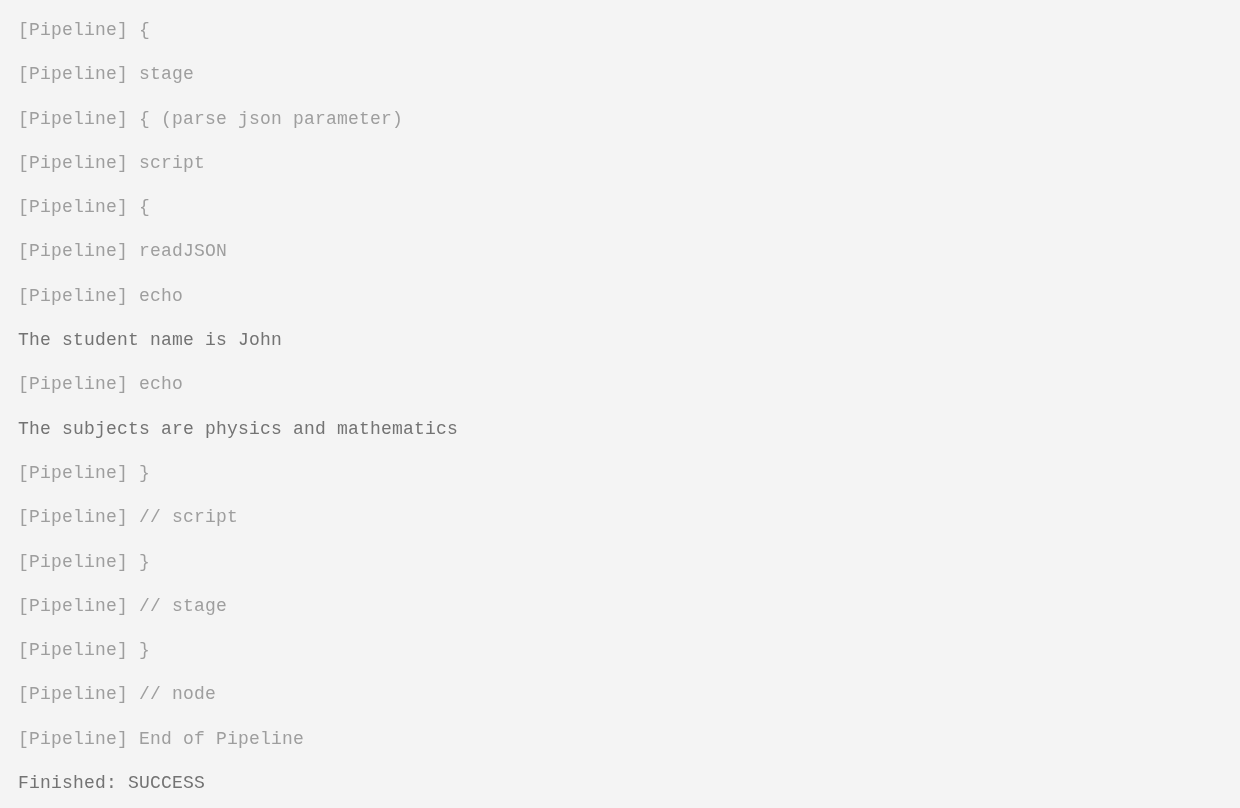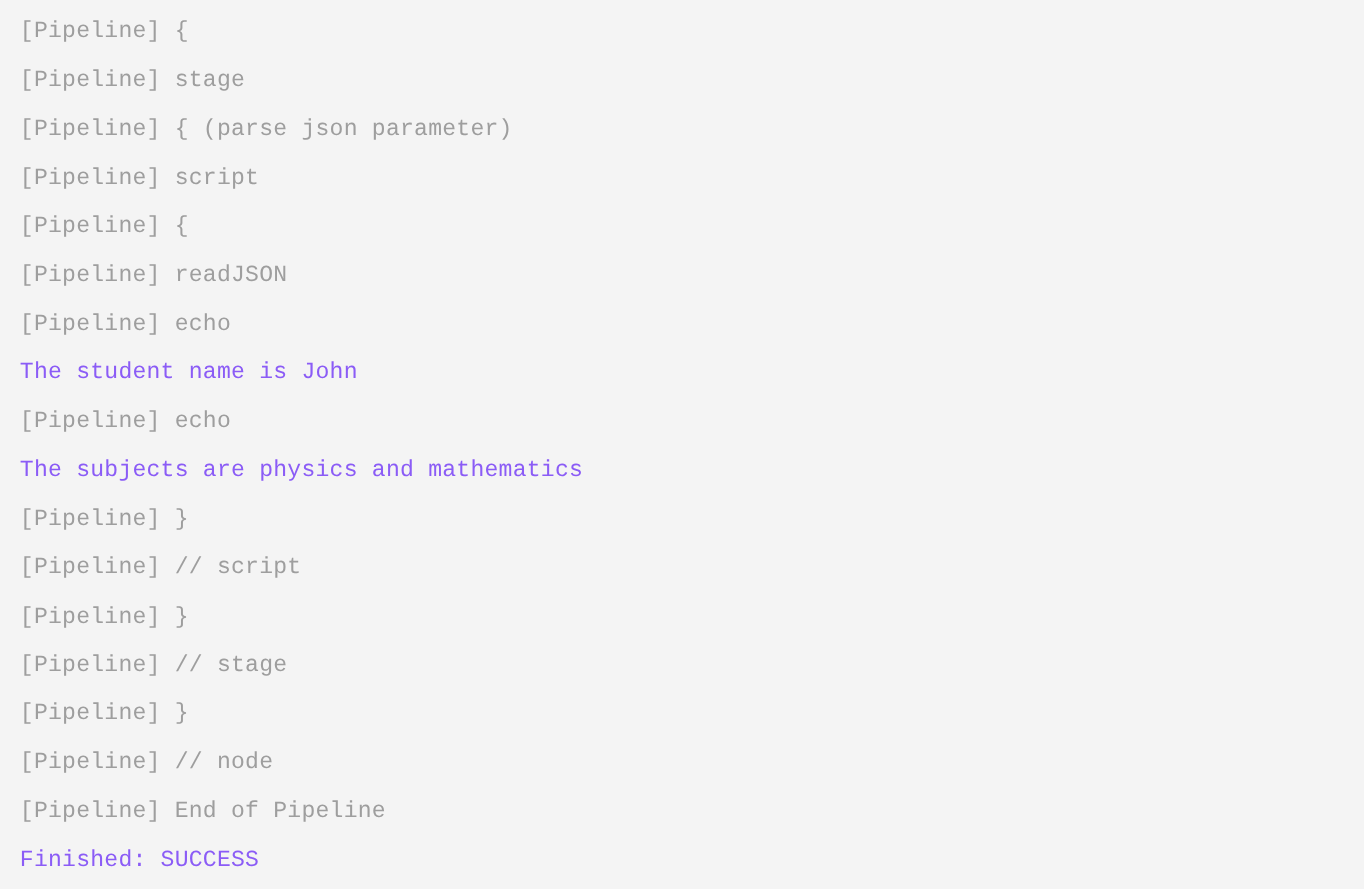--- a/index.html
+++ b/index.html
@@ -18,36 +18,36 @@
 
     .console-container {
       background: #f4f4f4;
       padding: 8px 18px 12px 18px;
       width: 100%;
       height: 100%;
     }
 
     .console-output {
       font-family: "Consolas", "Menlo", "Courier New", monospace;
-      font-size: 21px;
+      font-size: 18px;
       line-height: 44.3px;
       white-space: pre;
       letter-spacing: 0.2px;
     }
 
     .line {
       display: block;
     }
 
     .pipeline {
       color: #9e9e9e;
     }
 
     .output {
-      color: #8b5cf6;
+      color: #737373;
     }
   </style>
 </head>
 <body>
 
 <div class="console-container">
   <pre class="console-output" id="console-output"><span class="line pipeline">[Pipeline] {</span><span class="line pipeline">[Pipeline] stage</span><span class="line pipeline">[Pipeline] { (parse json parameter)</span><span class="line pipeline">[Pipeline] script</span><span class="line pipeline">[Pipeline] {</span><span class="line pipeline">[Pipeline] readJSON</span><span class="line pipeline">[Pipeline] echo</span><span class="line output">The student name is John</span><span class="line pipeline">[Pipeline] echo</span><span class="line output">The subjects are physics and mathematics</span><span class="line pipeline">[Pipeline] }</span><span class="line pipeline">[Pipeline] // script</span><span class="line pipeline">[Pipeline] }</span><span class="line pipeline">[Pipeline] // stage</span><span class="line pipeline">[Pipeline] }</span><span class="line pipeline">[Pipeline] // node</span><span class="line pipeline">[Pipeline] End of Pipeline</span><span class="line output">Finished: SUCCESS</span></pre>
 </div>
 
 </body></html>

